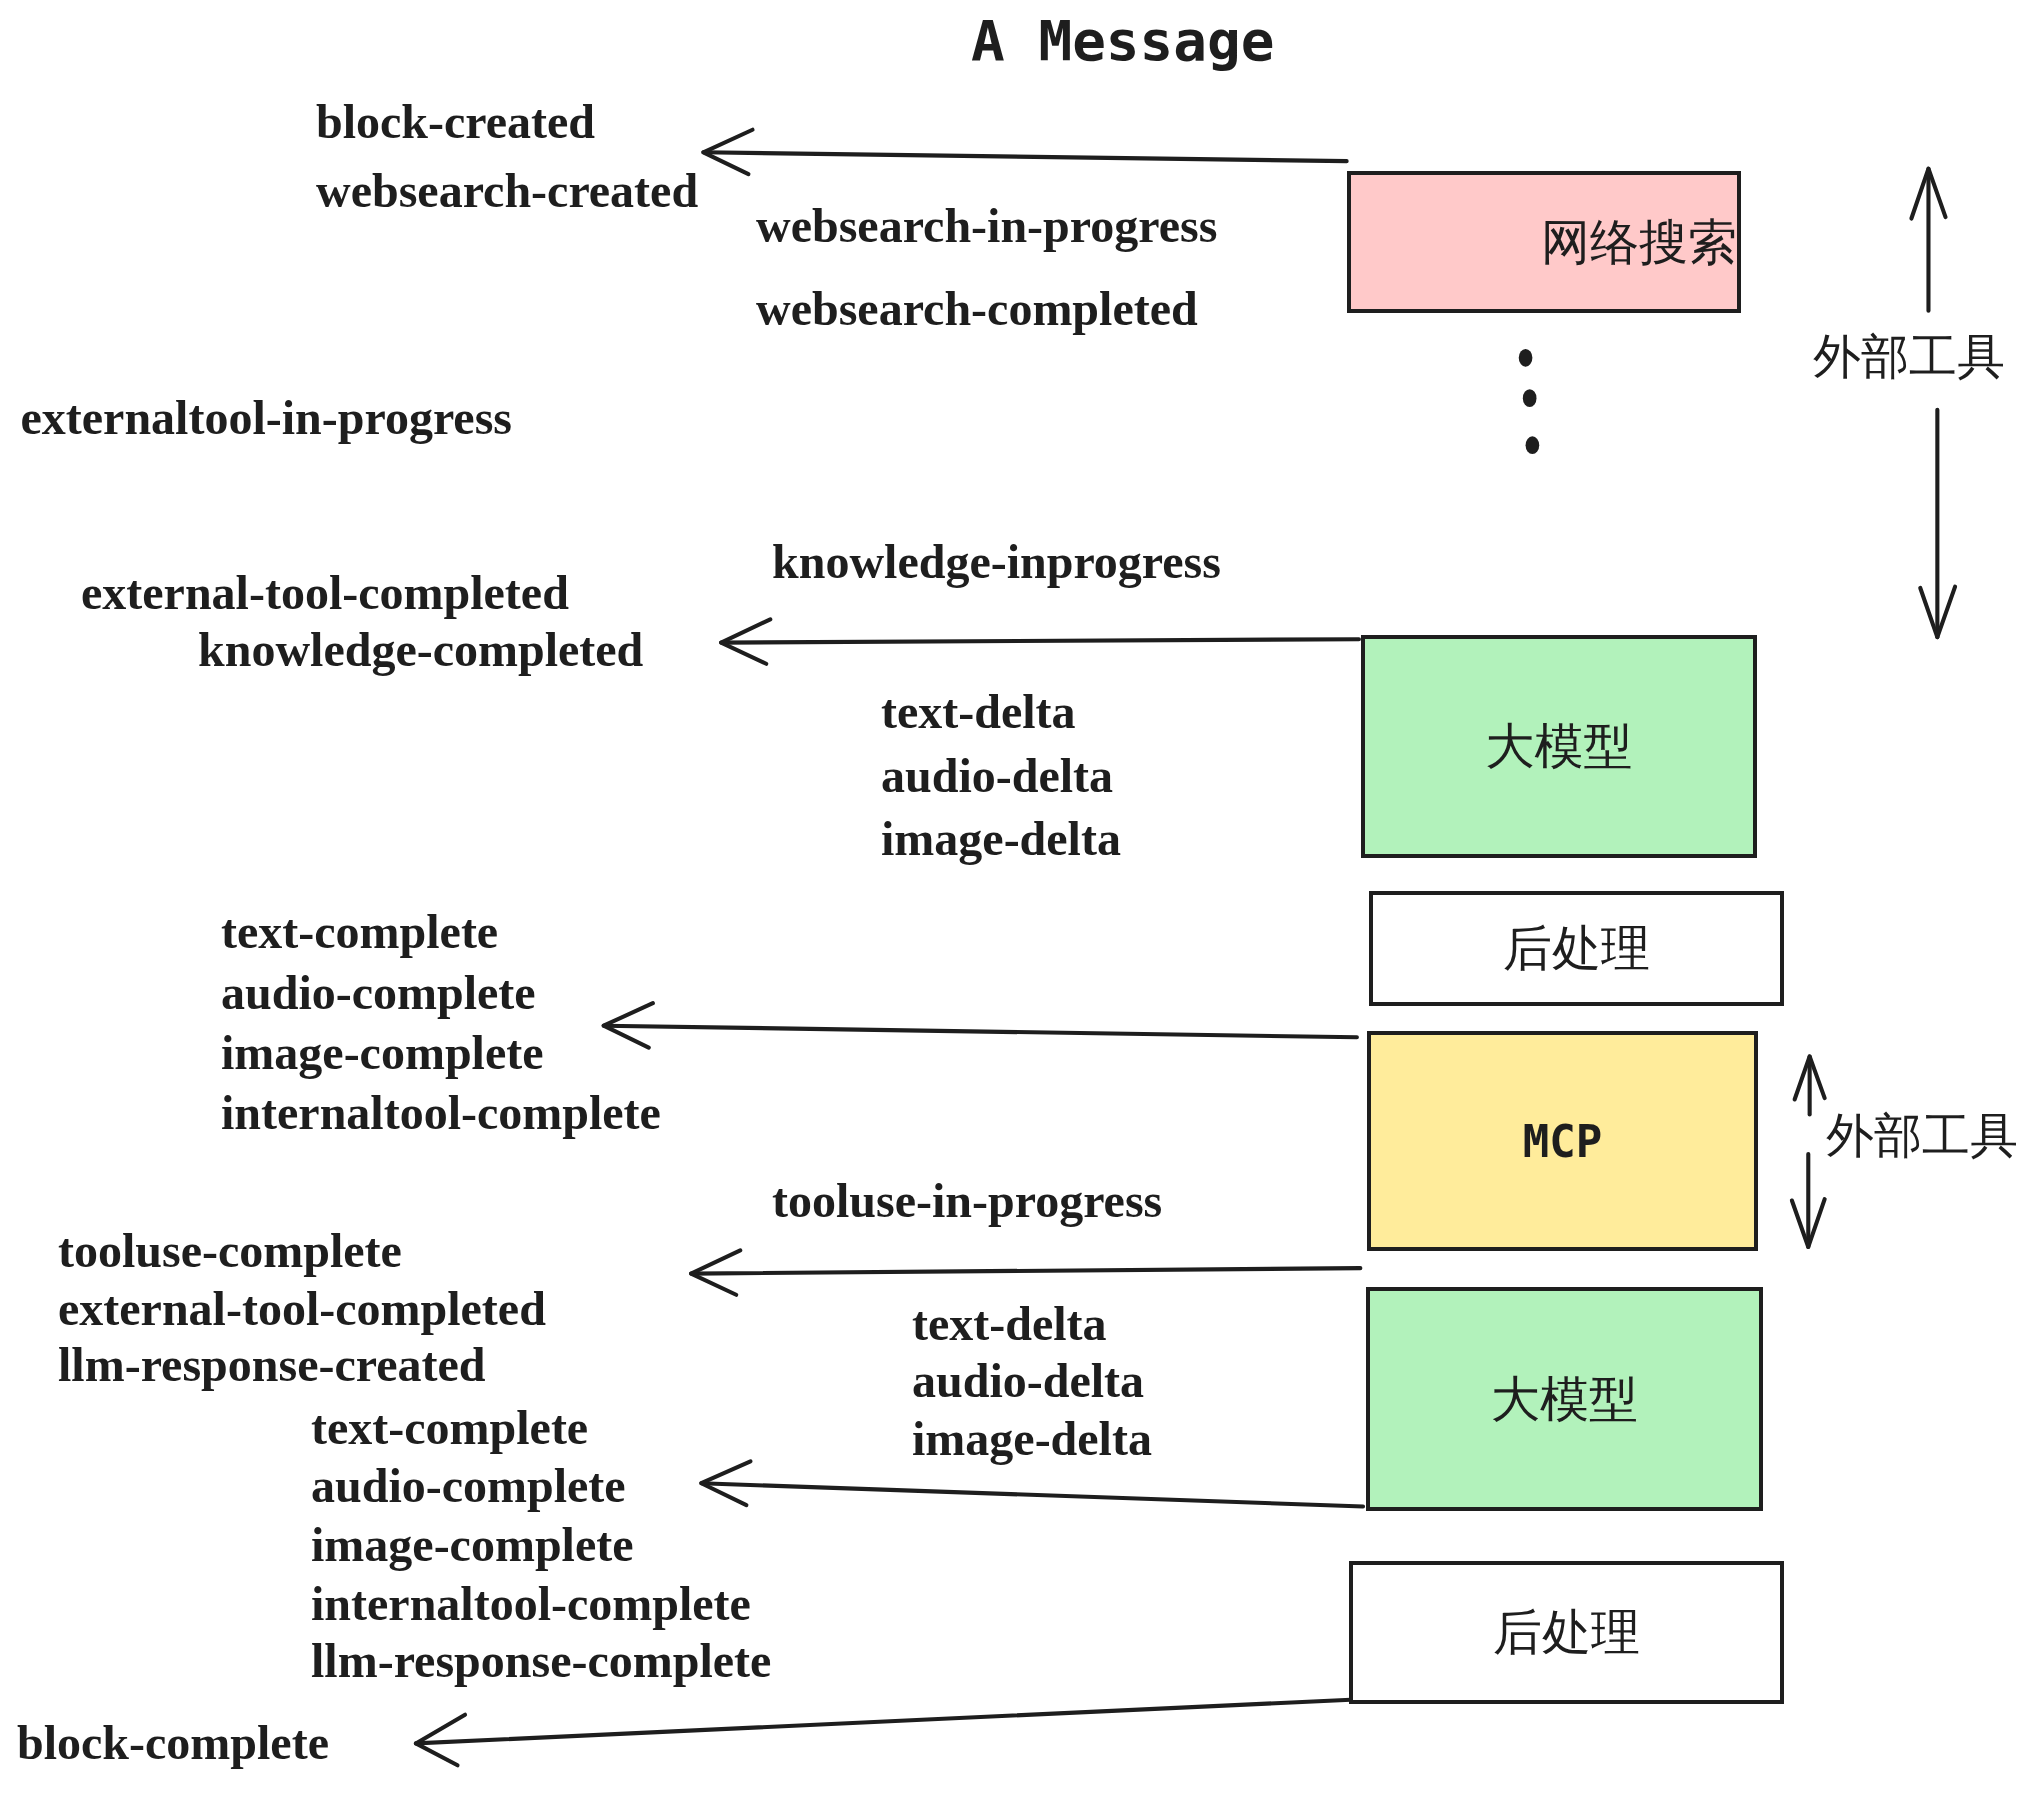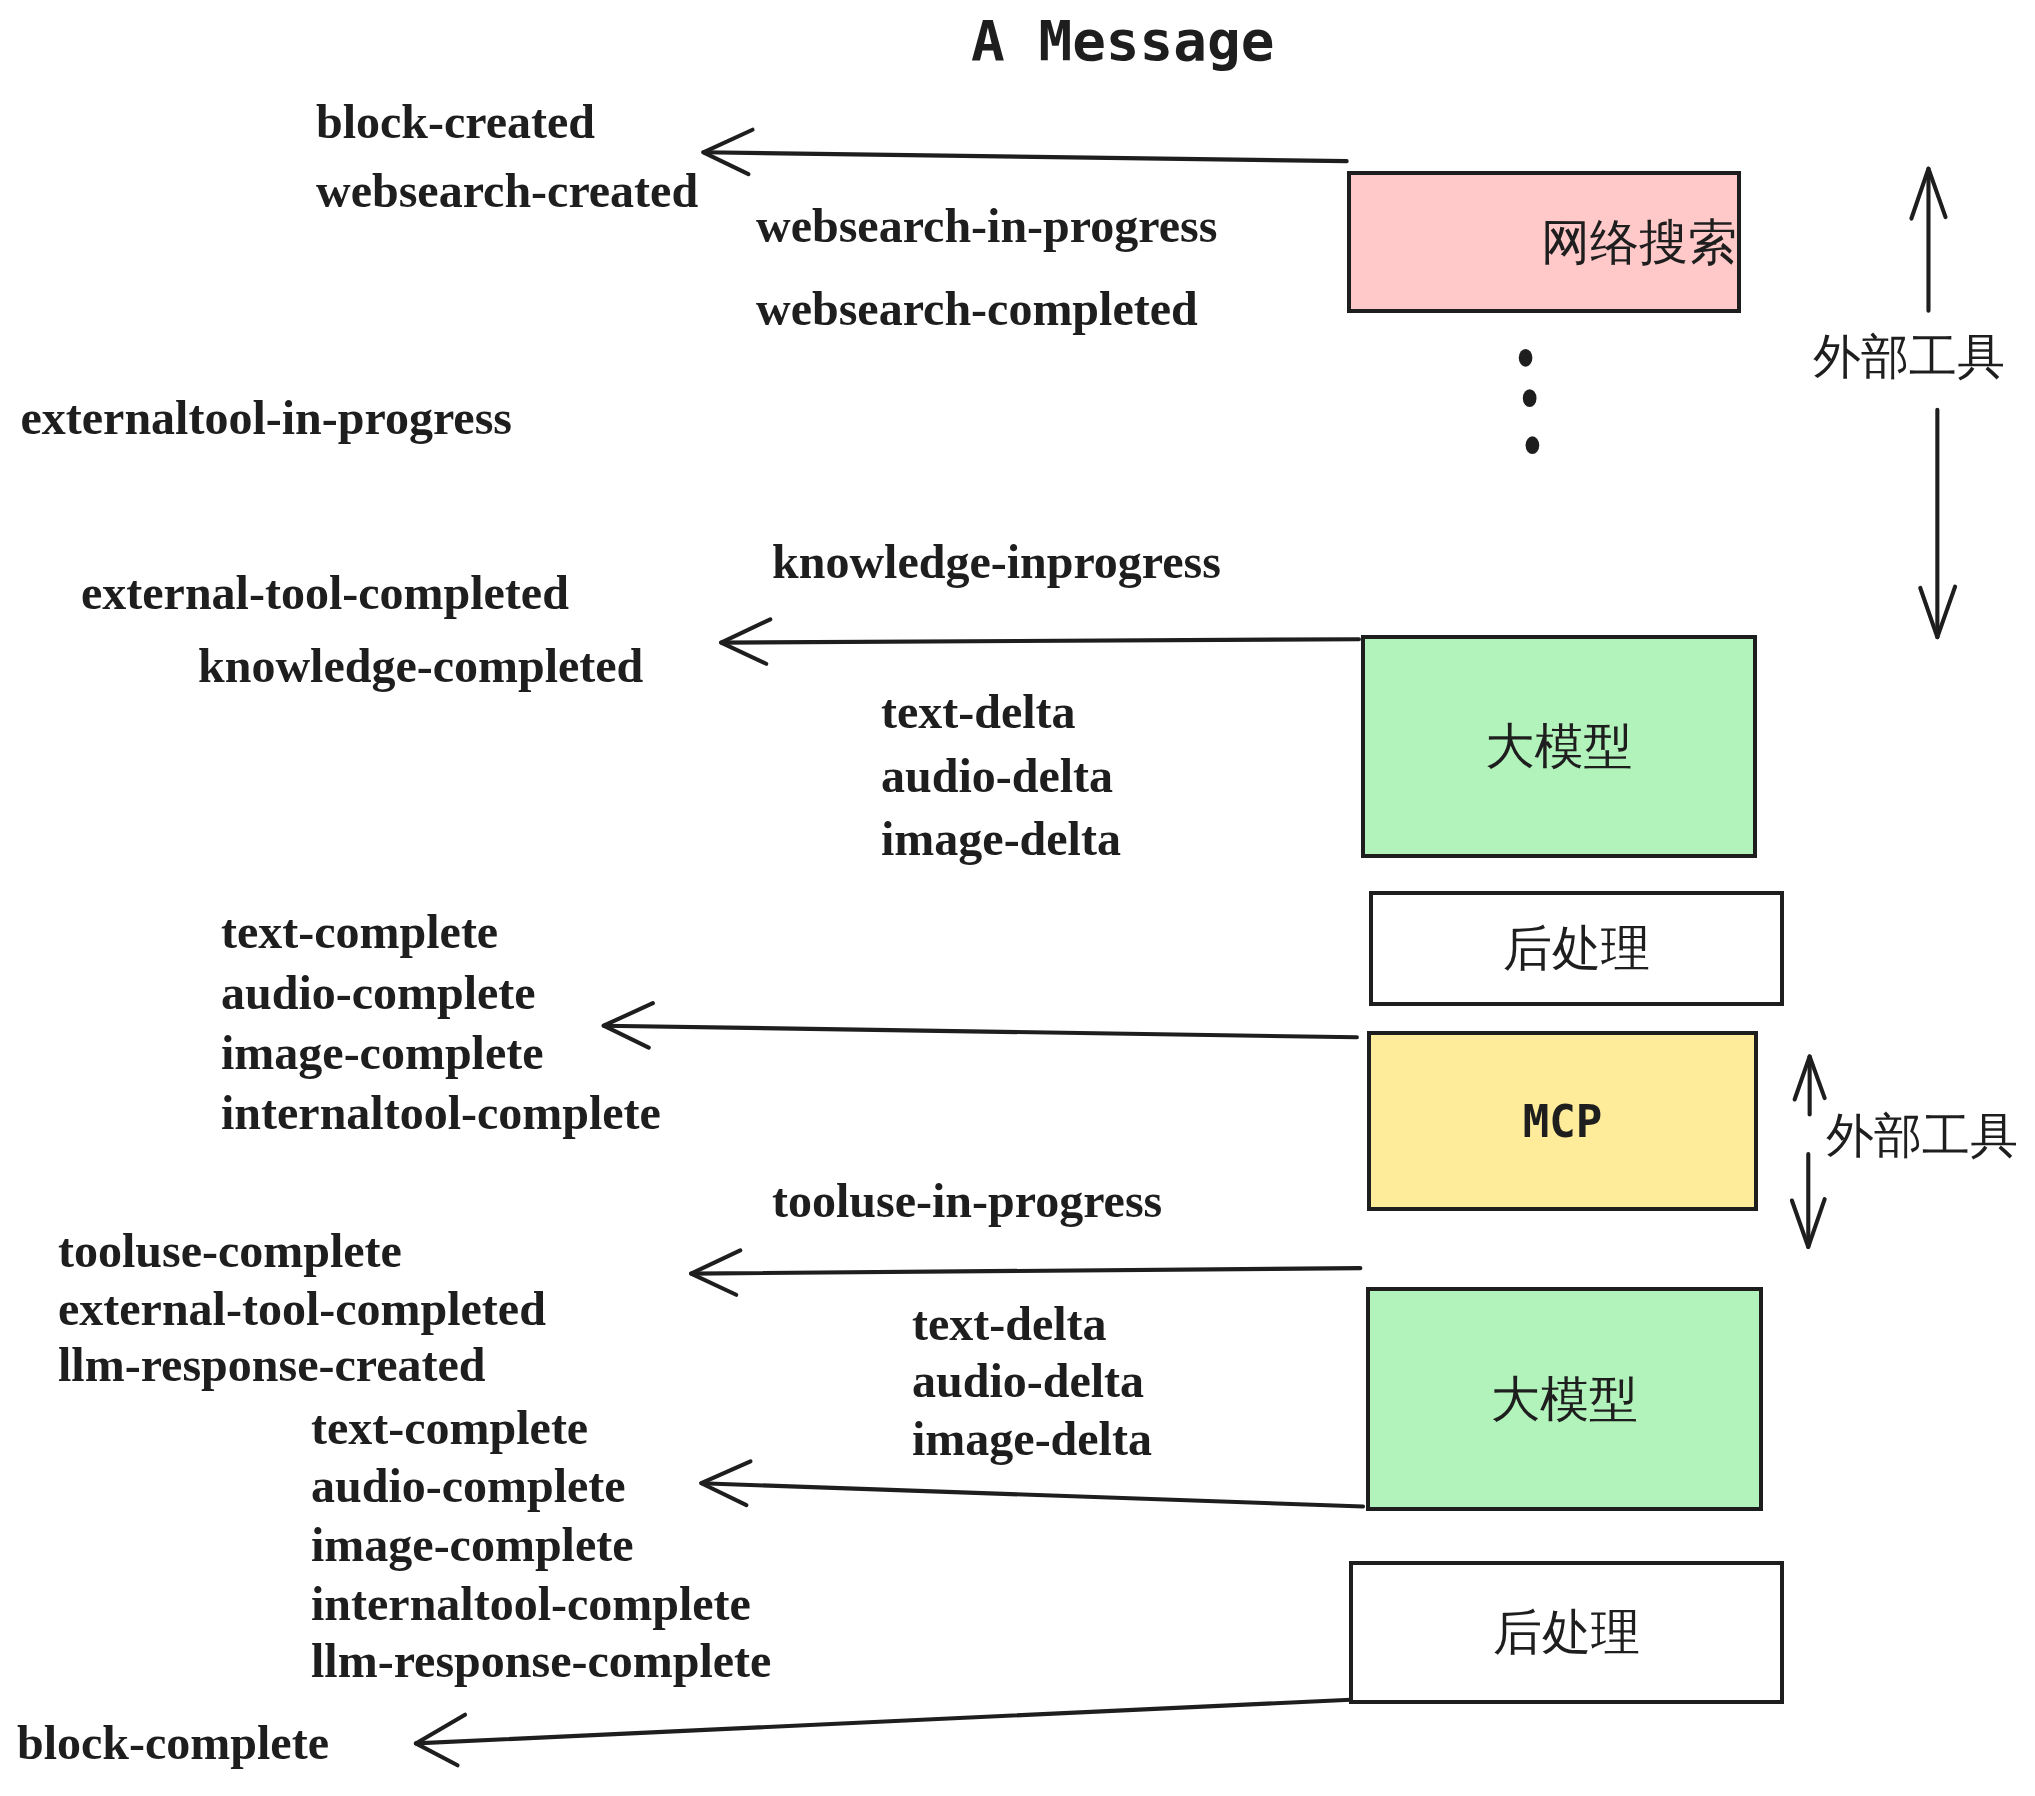--- a/index.html
+++ b/index.html
@@ -125,21 +125,21 @@
 
   <div class="title" style="left:971px;top:19px;">A Message</div>
 
   <div class="ev" style="left:316px;top:100px;">block-created</div>
   <div class="ev" style="left:316px;top:169px;">websearch-created</div>
   <div class="ev" style="left:756px;top:204px;">websearch-in-progress</div>
   <div class="ev" style="left:756px;top:287px;">websearch-completed</div>
   <div class="ev" style="left:20.5px;top:396px;">externaltool-in-progress</div>
   <div class="ev" style="left:772px;top:540px;">knowledge-inprogress</div>
   <div class="ev" style="left:81px;top:571px;">external-tool-completed</div>
-  <div class="ev" style="left:198px;top:628px;margin-top:16px;">knowledge-completed</div>
+  <div class="ev" style="left:198px;top:628px;">knowledge-completed</div>
 
   <div class="ev" style="left:881px;top:690px;">text-delta</div>
   <div class="ev" style="left:881px;top:754px;">audio-delta</div>
   <div class="ev" style="left:881px;top:817px;">image-delta</div>
 
   <div class="ev" style="left:221px;top:910px;">text-complete</div>
   <div class="ev" style="left:221px;top:971px;">audio-complete</div>
   <div class="ev" style="left:221px;top:1031px;">image-complete</div>
   <div class="ev" style="left:221px;top:1091px;">internaltool-complete</div>
 
@@ -167,21 +167,21 @@
 
 
   <div class="box" style="left: 1361px; top: 635px; width: 396px; height: 223px; background-color: rgb(178, 242, 187);">
     <span class="cjk">大模型</span>
   </div>
 
   <div class="box" style="left: 1369px; top: 891px; width: 415px; height: 115px; background-color: rgb(255, 255, 255);">
     <span class="cjk">后处理</span>
   </div>
 
-  <div class="box" style="left: 1367px; top: 1031px; width: 391px; height: 180px; background-color: rgb(255, 236, 155);">
+  <div class="box" style="left: 1367px; top: 1031px; width: 391px; height: 220px; background-color: rgb(255, 236, 155);">
     <span class="mcp-label">MCP</span>
   </div>
 
   <div class="box" style="left: 1366px; top: 1287px; width: 397px; height: 224px; background-color: rgb(178, 242, 187);">
     <span class="cjk">大模型</span>
   </div>
 
   <div class="box" style="left: 1349px; top: 1561px; width: 435px; height: 143px; background-color: rgb(255, 255, 255);">
     <span class="cjk">后处理</span>
   </div>

